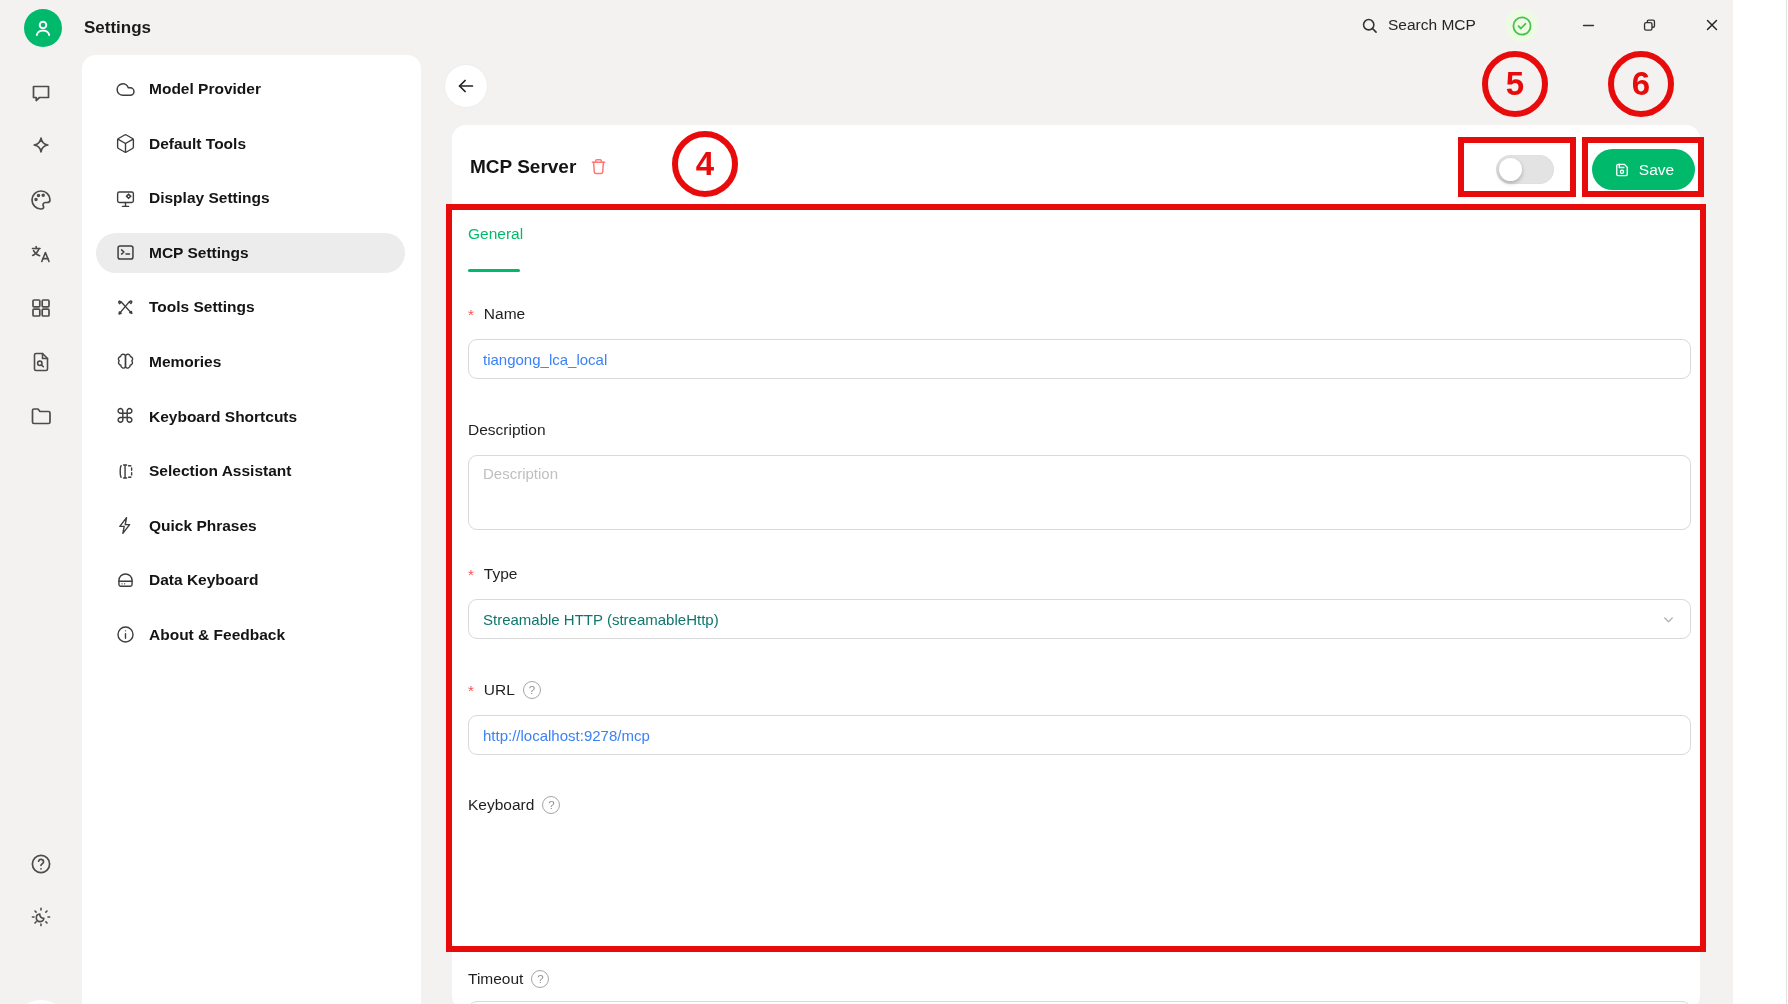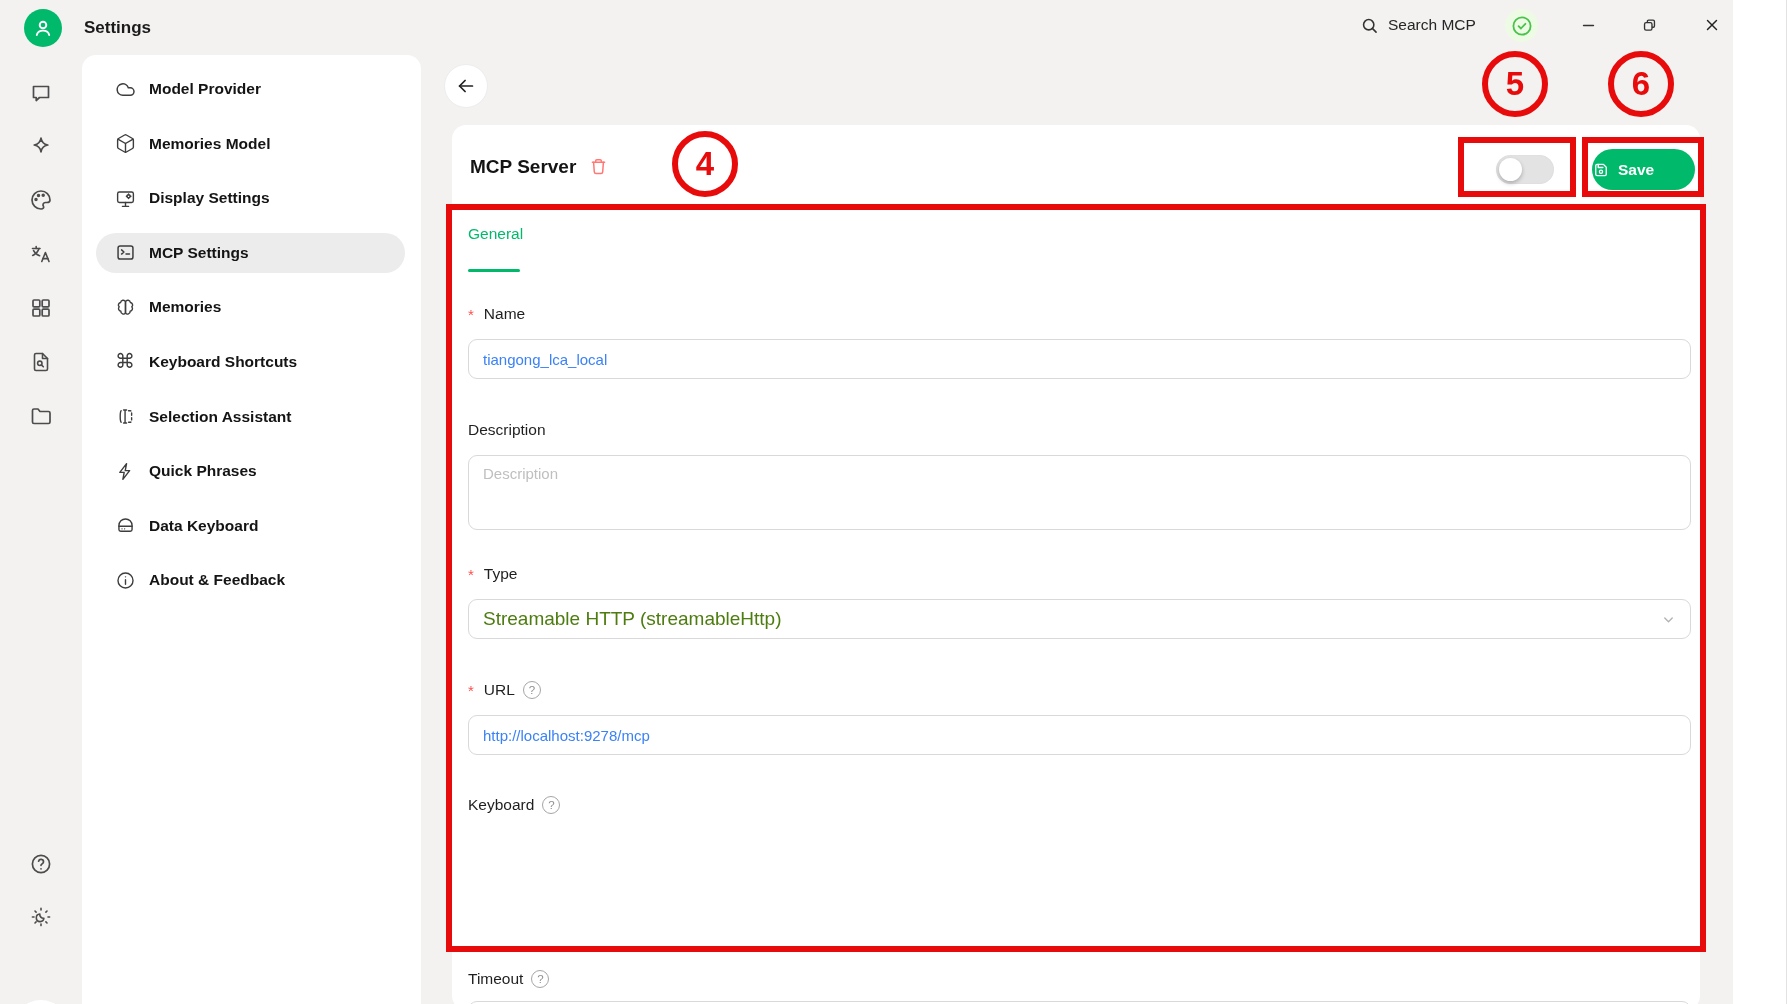--- a/index.html
+++ b/index.html
@@ -33,35 +33,35 @@
   .cmd-glyph { font-family:"DejaVu Sans", sans-serif; font-size:20px; line-height:21px; color:#3d3d3d; font-weight:400; }
 
   
   .back-btn { position:absolute; left:444px; top:64px; width:44px; height:44px; border-radius:50%; background:#fff; border:1px solid #ededed; display:flex; align-items:center; justify-content:center; cursor:pointer; color:#222; }
   .card { position:absolute; left:452px; top:125px; width:1248px; height:885px; background:#fff; border-radius:14px; }
   .card-header { position:absolute; left:0; top:0; width:100%; height:83px; border-bottom:1px solid #f0f0f0; }
   .server-title { position:absolute; left:18px; top:0; height:83px; display:flex; align-items:center; font-size:19px; font-weight:700; color:#141414; }
   .trash { position:absolute; left:136px; top:31px; width:21px; height:21px; color:#ff7875; cursor:pointer; }
   .switch { position:absolute; left:1044px; top:30px; width:58px; height:29px; border-radius:15px; background:#e3e3e3; cursor:pointer; box-shadow:inset 0 0 2px rgba(0,0,0,.06); }
   .knob { position:absolute; left:3px; top:3px; width:23px; height:23px; border-radius:50%; background:#fff; box-shadow:0 2px 4px rgba(0,0,0,.25); }
-  .save-btn { position:absolute; left:1140px; top:24px; width:103px; height:41px; border-radius:21px; background:#00b96b; border:none; color:#fff; display:flex; align-items:center; gap:8px; font-size:15.5px; font-weight:700; cursor:pointer; font-family:"Liberation Sans",sans-serif; }
+  .save-btn { position:absolute; left:1140px; top:24px; width:103px; height:41px; border-radius:21px; background:#00b96b; border:none; color:#fff; display:flex; align-items:center; justify-content:center; gap:8px; font-size:15.5px; font-weight:400; cursor:pointer; font-family:"Liberation Sans",sans-serif; }
 
   .tab { position:absolute; left:16px; top:100px; font-size:15.5px; font-weight:500; color:#00b96b; cursor:pointer; }
   .tab-underline { position:absolute; left:16px; top:144px; width:52px; height:3px; border-radius:2px; background:#00b96b; }
 
   .flabel { position:absolute; left:16px; font-size:15.5px; color:#1f1f1f; display:flex; align-items:center; gap:6px; }
   .req::before { content:"*"; color:#ff4d4f; margin-right:4px; font-size:15px; }
   .help-dot { width:18px; height:18px; border-radius:50%; border:1.4px solid #a6a6a6; color:#8f8f8f; font-size:11.5px; display:inline-flex; align-items:center; justify-content:center; cursor:pointer; margin-left:2px; }
   .fin { position:absolute; left:16px; width:1223px; height:40px; border:1px solid #d9d9d9; border-radius:9px; padding:0 14px; font-size:15px; color:#3b82f6; font-family:"Liberation Sans",sans-serif; background:#fff; outline:none; }
   .farea { position:absolute; left:16px; width:1223px; border:1px solid #d9d9d9; border-radius:9px; padding:9px 14px; font-size:15px; color:#333; font-family:"Liberation Sans",sans-serif; background:#fff; resize:none; outline:none; }
   .farea::placeholder { color:#bfbfbf; }
   .fin::placeholder { color:#bfbfbf; }
   .mono-area { font-family:"DejaVu Sans Mono", monospace; font-size:14.5px; line-height:26px; }
   .mono-area::placeholder { color:#c6c6c6; }
-  .select-box { position:absolute; left:16px; width:1223px; height:40px; border:1px solid #d9d9d9; border-radius:9px; display:flex; align-items:center; padding:0 14px; font-size:19px; color:#4d7c0f; background:#fff; cursor:pointer; }
+  .select-box { position:absolute; left:16px; width:1223px; height:40px; border:1px solid #d9d9d9; border-radius:9px; display:flex; align-items:center; padding:0 14px; font-size:15px; color:#0f766e; background:#fff; cursor:pointer; }
   .chev { margin-left:auto; color:#b3b3b3; width:15px; height:15px; }
 
   
   .ann { position:absolute; pointer-events:none; z-index:50; }
   .ann-rect { border:6px solid #e80b0b; }
   .ann-circle { width:66px; height:66px; border:6px solid #e80b0b; border-radius:50%; background:transparent; display:flex; align-items:center; justify-content:center; font-size:33px; font-weight:800; color:#e80b0b; }
 
   svg { display:block; }
 </style>
 </head>
@@ -198,21 +198,21 @@
           <span class="mil">Model Provider</span>
         </div>
         <div class="mi">
           <span class="mic">
             <svg viewBox="0 0 24 24" fill="none" stroke="currentColor" stroke-width="1.6" stroke-linecap="round" stroke-linejoin="round">
               <path d="M21 8a2 2 0 0 0-1-1.73l-7-4a2 2 0 0 0-2 0l-7 4A2 2 0 0 0 3 8v8a2 2 0 0 0 1 1.73l7 4a2 2 0 0 0 2 0l7-4A2 2 0 0 0 21 16Z"></path>
               <path d="M3.3 7 12 12l8.7-5"></path>
                 <path d="M12 22V12"></path>
             </svg>
           </span>
-          <span class="mil">Memories Model</span>
+          <span class="mil">Default Tools</span>
         </div>
         <div class="mi">
           <span class="mic">
             <svg viewBox="0 0 24 24" fill="none" stroke="currentColor" stroke-width="1.6" stroke-linecap="round" stroke-linejoin="round">
               <rect x="3" y="4.5" width="18" height="12" rx="2"></rect>
                 <path d="M8.5 21h7"></path>
                 <path d="M12 16.5V21"></path>
               <circle cx="15.5" cy="9.5" r="1.8"></circle>
                 <path d="M15.5 6.9v.8M15.5 11.3v.8M13 9.5h.8M17.4 9.5h.8"></path>
             </svg>
@@ -221,20 +221,29 @@
         </div>
         <div class="mi sel">
           <span class="mic">
             <svg viewBox="0 0 24 24" fill="none" stroke="currentColor" stroke-width="1.7" stroke-linecap="round" stroke-linejoin="round">
               <rect x="3.5" y="4.5" width="17" height="15" rx="2.4"></rect>
                 <path d="m7.5 9 2.7 2.4L7.5 13.8"></path>
                 <path d="M12.6 13.8h4"></path>
             </svg>
           </span>
           <span class="mil">MCP Settings</span>
+        </div>
+        <div class="mi">
+          <span class="mic">
+            <svg viewBox="0 0 24 24" fill="none" stroke="currentColor" stroke-width="1.6" stroke-linecap="round" stroke-linejoin="round">
+              <path d="M5 19 16.2 5.6M4.6 19.4l.5-2.4 1.9 1.6zM16.2 5.6l2-1.2 1.1 1-1 2.1z"></path>
+              <path d="M7.2 5.8 18.8 18.4M19.2 18.8l-.5-2.4-1.9 1.5zM7.2 5.8l-2-1.2-1.1 1 1 2.1z"></path>
+            </svg>
+          </span>
+          <span class="mil">Tools Settings</span>
         </div>
         <div class="mi">
           <span class="mic">
             <svg viewBox="0 0 24 24" fill="none" stroke="currentColor" stroke-width="1.6" stroke-linecap="round" stroke-linejoin="round">
               <path d="M12 5.3a3 3 0 0 0-5.6 1 2.9 2.9 0 0 0-1.6 5 3 3 0 0 0 1.9 5A2.9 2.9 0 0 0 12 18.2z"></path>
               <path d="M12 5.3a3 3 0 0 1 5.6 1 2.9 2.9 0 0 1 1.6 5 3 3 0 0 1-1.9 5A2.9 2.9 0 0 1 12 18.2z"></path>
             </svg>
           </span>
           <span class="mil">Memories</span>
         </div>

